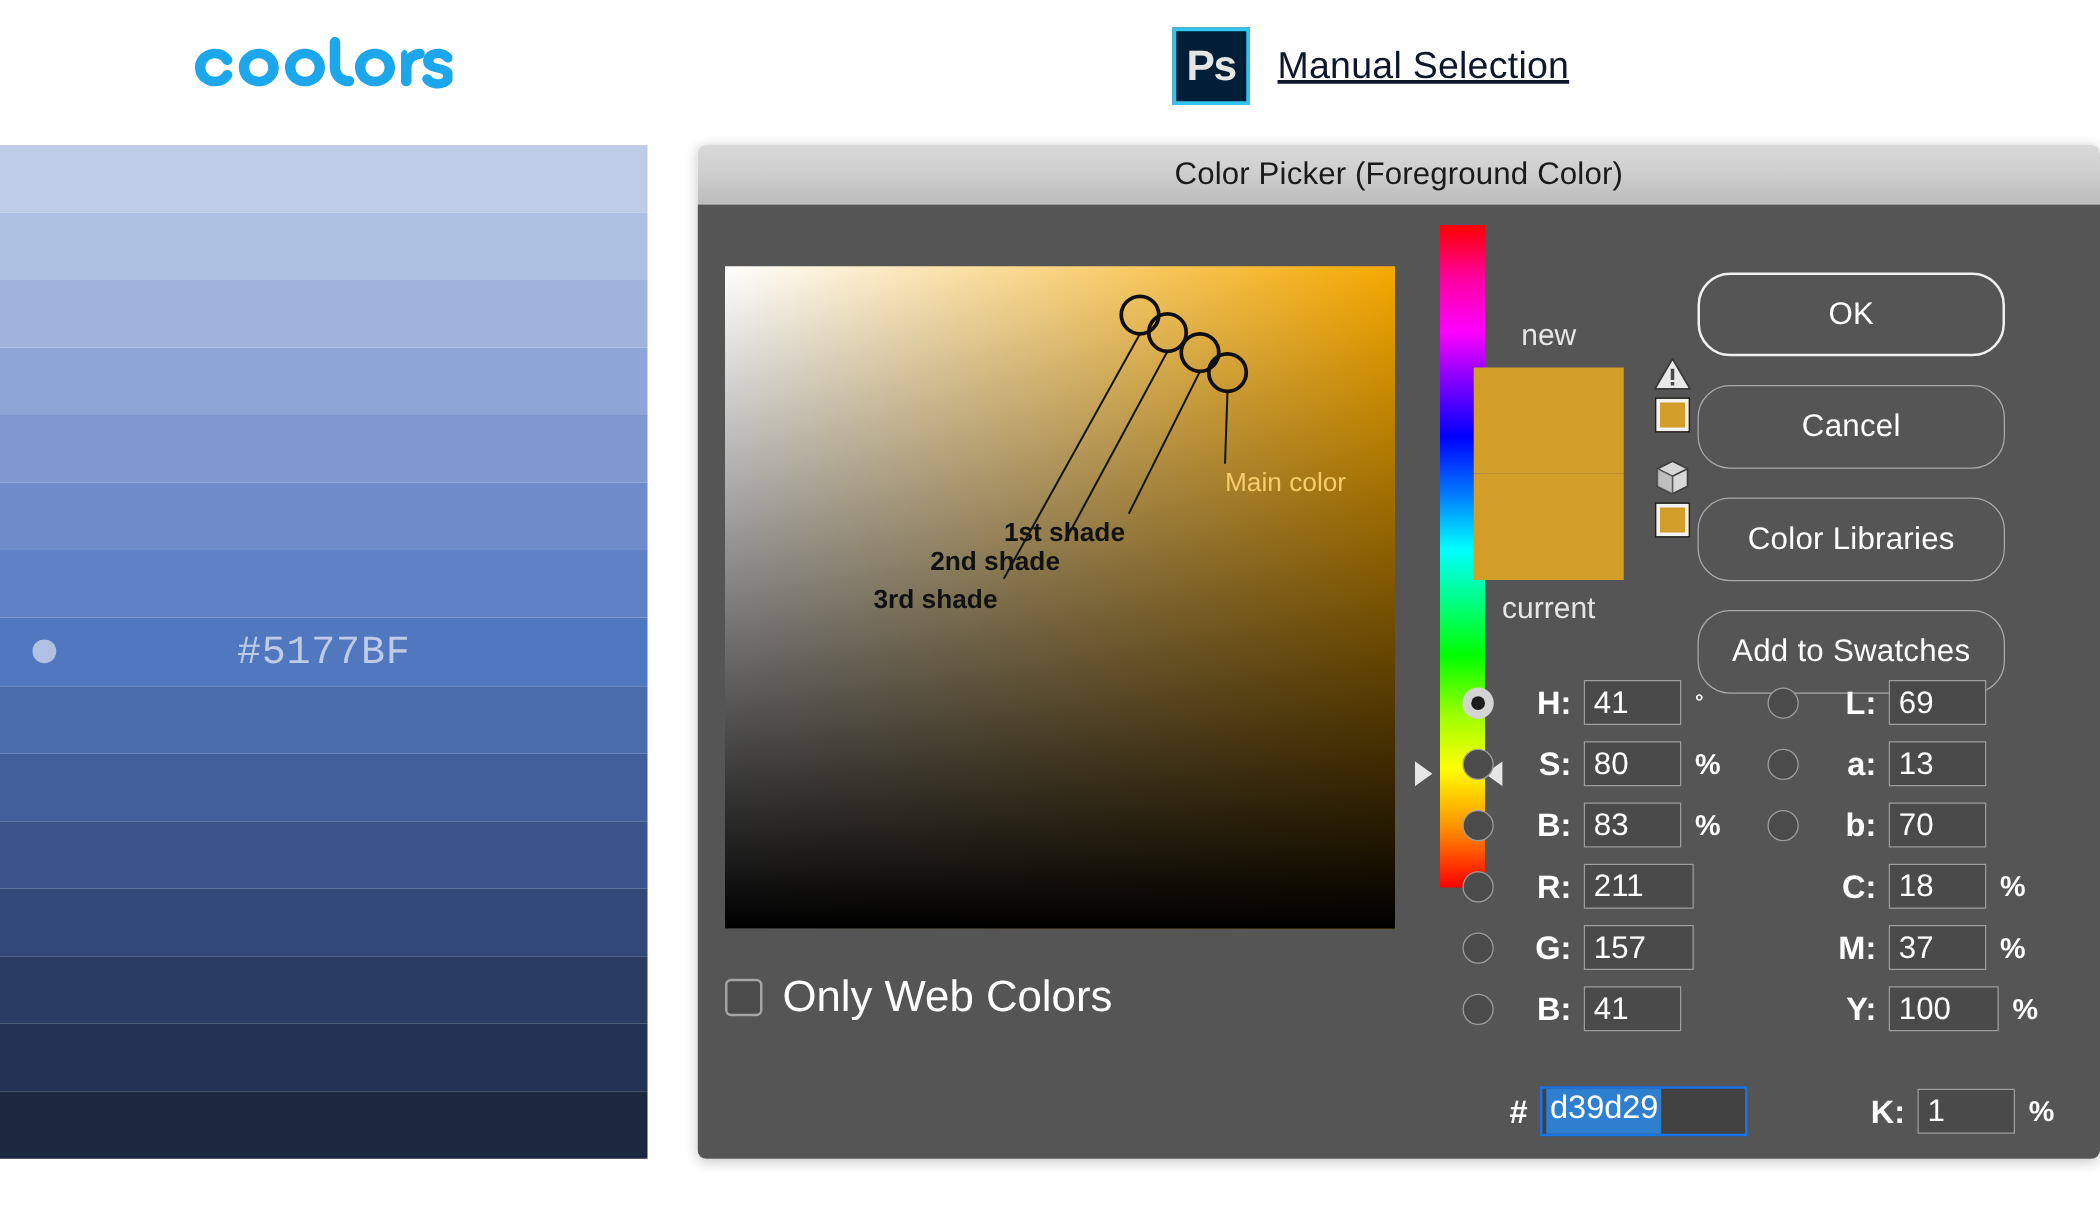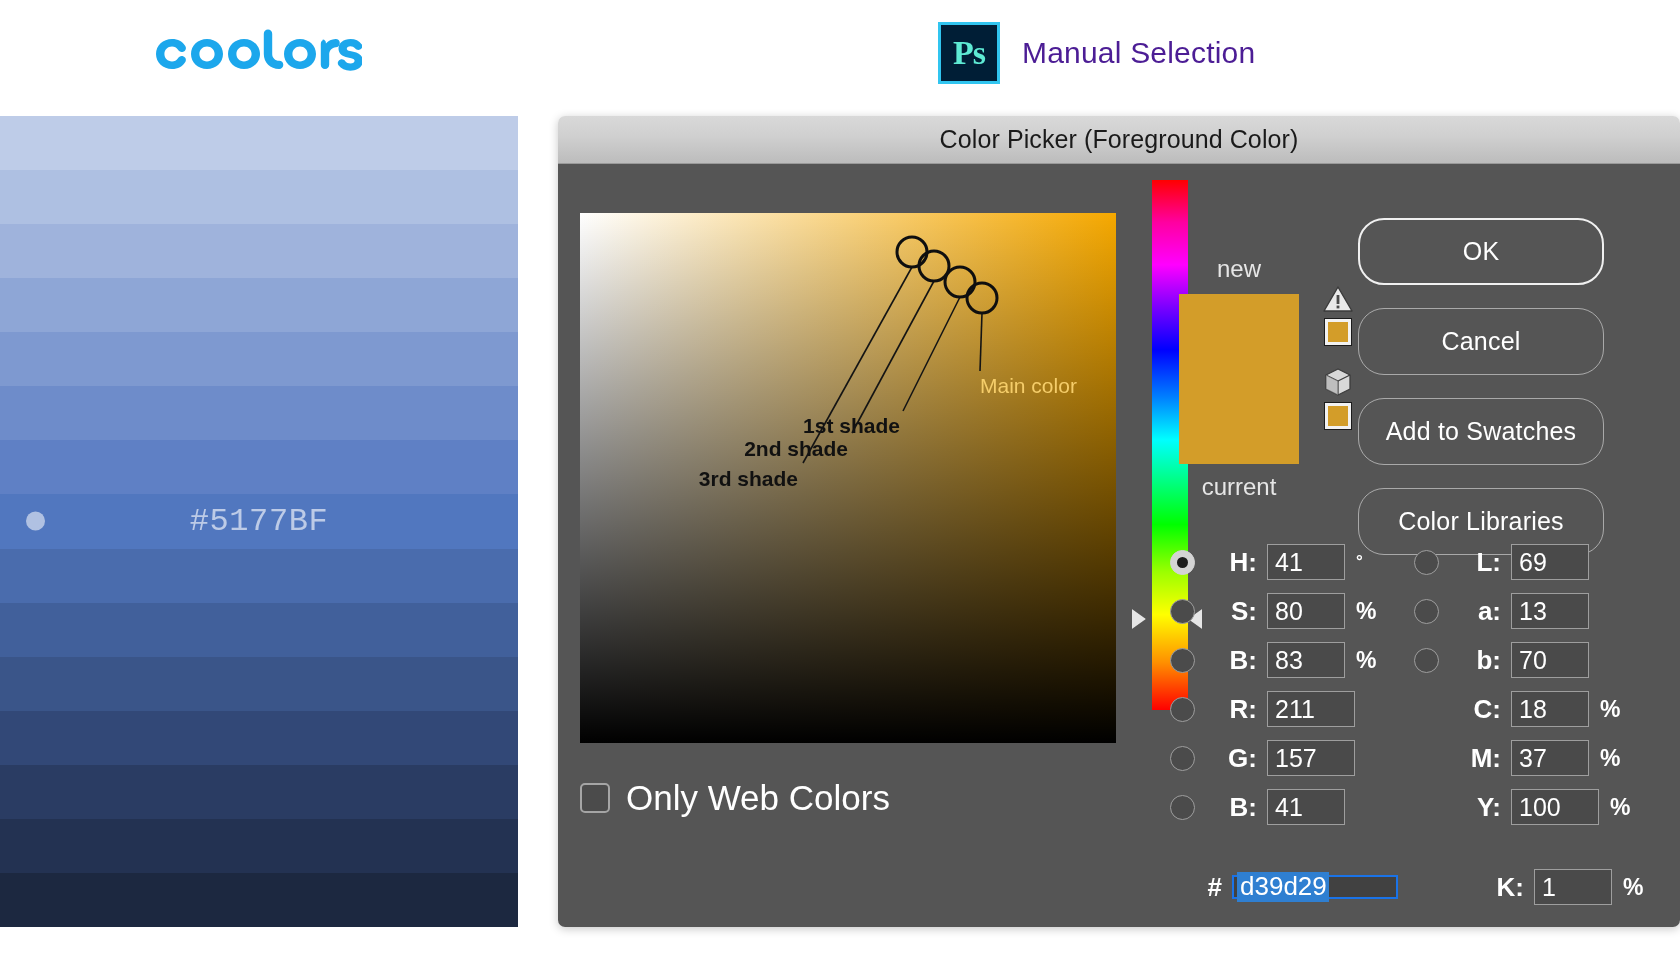--- a/index.html
+++ b/index.html
@@ -301,25 +301,25 @@
     position: absolute;
     left: 612px; top: 705px;
     width: 490px;
     display: flex; align-items: center;
   }
   #hex-hash {
     color: #ffffff; font-size: 26px; font-weight: bold;
     width: 52px; text-align: right; margin-right: 10px;
   }
   #hex-field {
-    width: 166px; height: 24px;
+    width: 166px; height: 40px;
     background: #414141;
     border: 2px solid #1a73e8;
     box-sizing: border-box;
-    display: flex; align-items: center;
+    display: flex; 
     padding-left: 3px;
   }
   #hex-value {
     background: #2f7fd1;
     color: #ffffff;
     font-size: 26px;
     padding: 1px 2px 2px 3px;
     line-height: 1.05;
   }
   #k-row {
@@ -341,23 +341,23 @@
         <path d="M118 1.5c-2.4 0-4.2 1.8-4.2 4.2V26c0 8.4 6.5 15 15.3 15 2.4 0 4.2-1.8 4.2-4.2 0-2.4-1.8-4-4.2-4-4 0-6.9-3-6.9-6.8V5.7c0-2.4-1.8-4.2-4.2-4.2z" fill="#1ca7ec"></path>
         <path d="M150 11c-9 0-16 6.6-16 15s7 15 16 15 16-6.6 16-15-7-15-16-15zm0 7.6c4.4 0 7.6 3.2 7.6 7.4s-3.2 7.4-7.6 7.4-7.6-3.2-7.6-7.4 3.2-7.4 7.6-7.4z" fill="#1ca7ec"></path>
         <path d="M175 11.5c-2.4 0-4.2 1.8-4.2 4.2v21c0 2.4 1.8 4.2 4.2 4.2s4.2-1.8 4.2-4.2V26.5c0-4 2.7-7 6.6-7.3 2.4-.2 4-1.9 4-4.3s-1.9-4-4.3-3.9c-3.9.2-7.3 1.8-9.6 4.4v-.7c0-2.4-1.8-3.2-4.2-3.2h3.3z" fill="#1ca7ec"></path>
         <path d="M200.5 11c-7 0-12 4-12 9.6 0 5 3.4 7.7 9.4 9l3.3.7c2.4.5 3.4 1.2 3.4 2.5 0 1.6-1.6 2.6-4.1 2.6-2.3 0-4-.7-5.2-2.2-1.3-1.7-3.2-2.4-5.2-1.5-2.3 1-3 3.6-1.6 5.6 2.5 3.5 6.7 5.4 11.8 5.4 7.4 0 12.6-4 12.6-9.9 0-5-3.4-7.8-9.6-9.1l-3.3-.7c-2.2-.5-3.2-1.1-3.2-2.3 0-1.4 1.4-2.4 3.6-2.4 2 0 3.5.7 4.6 2 1.3 1.6 3.2 2.2 5.1 1.3 2.2-1 2.9-3.5 1.5-5.4-2.4-3.3-6.3-5.2-11.1-5.2z" fill="#1ca7ec"></path>
       </g>
     </svg>
   </div>
 
   <div id="ps-header">
     <div id="ps-icon" style="background: rgb(0, 30, 54); border-color: rgb(49, 197, 240);">
-      <span class="ps-text" style="color: #5eead4; font-family: Liberation Serif, serif;">Ps</span>
-    </div>
-    <div id="ps-title" style="color: #4c1d95;">Manual Selection</div>
+      <span class="ps-text" style="color: #e5e5e5;">Ps</span>
+    </div>
+    <div id="ps-title" style="color: #0f172a; text-decoration: underline;">Manual Selection</div>
   </div>
 
 </div>
 
 <div id="palette">
     <div class="swatch" style="background: rgb(190, 204, 232);"></div>
     <div class="swatch" style="background: rgb(174, 192, 226);"></div>
     <div class="swatch" style="background: rgb(159, 179, 220);"></div>
     <div class="swatch" style="background: rgb(142, 166, 214);"></div>
     <div class="swatch" style="background: rgb(126, 153, 208);"></div>
@@ -433,22 +433,22 @@
         <path d="M3 8 L15 14 L27 8" fill="none" stroke="#3d3d3d" stroke-width="1.3" stroke-linejoin="round"></path>
         <path d="M15 14 L15 28" fill="none" stroke="#3d3d3d" stroke-width="1.3"></path>
         <path d="M3 8 L15 14 L15 28 L3 22 Z" fill="#a9a9a9" stroke="none" opacity="0.55"></path>
       </svg>
       <div class="mini-swatch" style="background: rgb(211, 157, 41);"></div>
     </div>
 
     <div id="buttons">
         <div class="dlg-btn primary">OK</div>
         <div class="dlg-btn">Cancel</div>
+        <div class="dlg-btn">Color Libraries</div>
         <div class="dlg-btn">Add to Swatches</div>
-        <div class="dlg-btn">Color Libraries</div>
       </div>
 
     <div id="fields">
         <div class="field-row">
           <div class="col-left">
             <span class="radio on"></span>
             <span class="flabel">H:</span>
             <span class="fbox">41</span>
             <span class="funit deg">°</span>
           </div>

